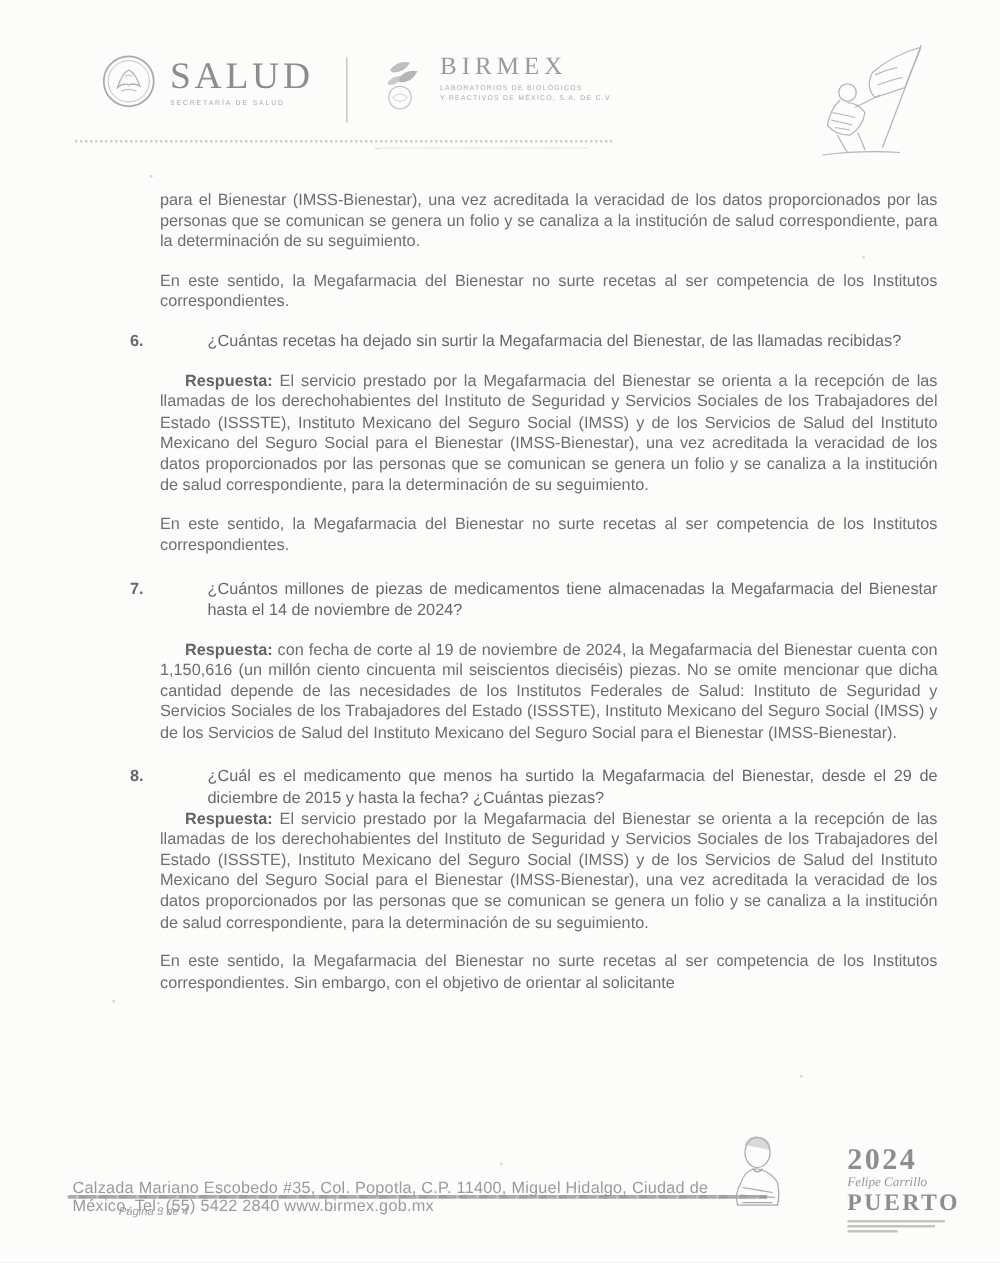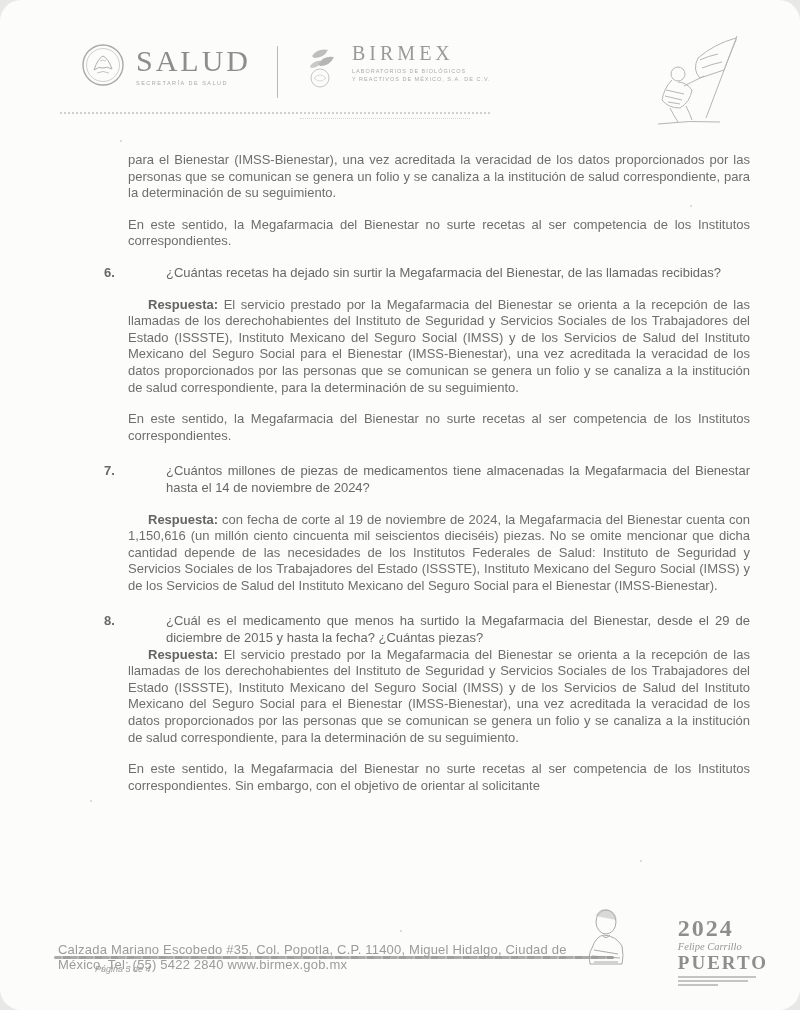--- a/index.html
+++ b/index.html
@@ -9,21 +9,20 @@
     width: 800px;
     height: 1010px;
     margin: 0 auto;
     background:
       radial-gradient(circle at 18% 24%, rgba(120,120,120,.05) 0 1px, transparent 2px),
       radial-gradient(circle at 72% 61%, rgba(120,120,120,.05) 0 1px, transparent 2px),
       #fcfcfb;
     overflow: hidden;
     font-family: "Liberation Sans", "DejaVu Sans", sans-serif;
     color: #6c6c6c;
-    border-radius: 21px;
   }
 
   
   .letterhead {
     position: absolute;
     top: 42px; left: 80px; right: 40px;
     display: flex;
     align-items: flex-start;
     filter: blur(0.25px);
   }

